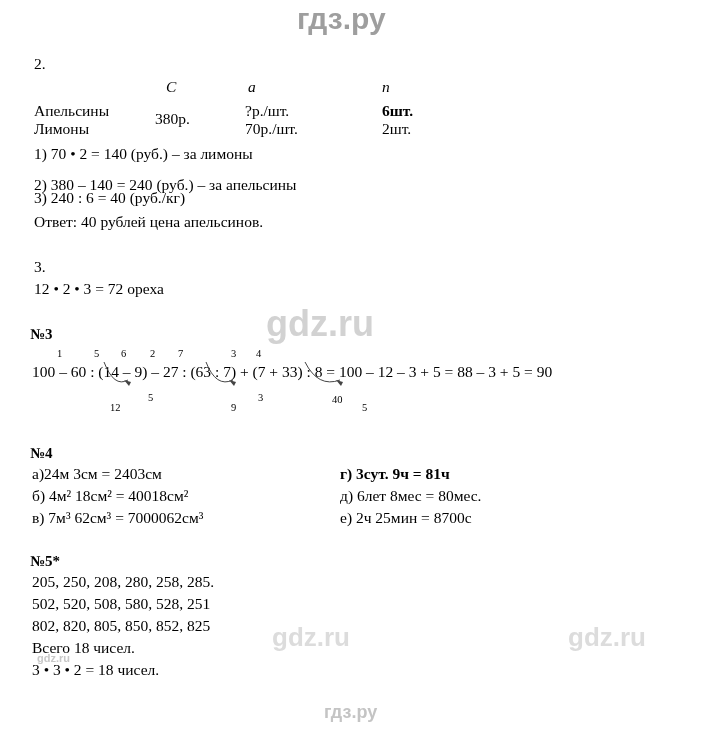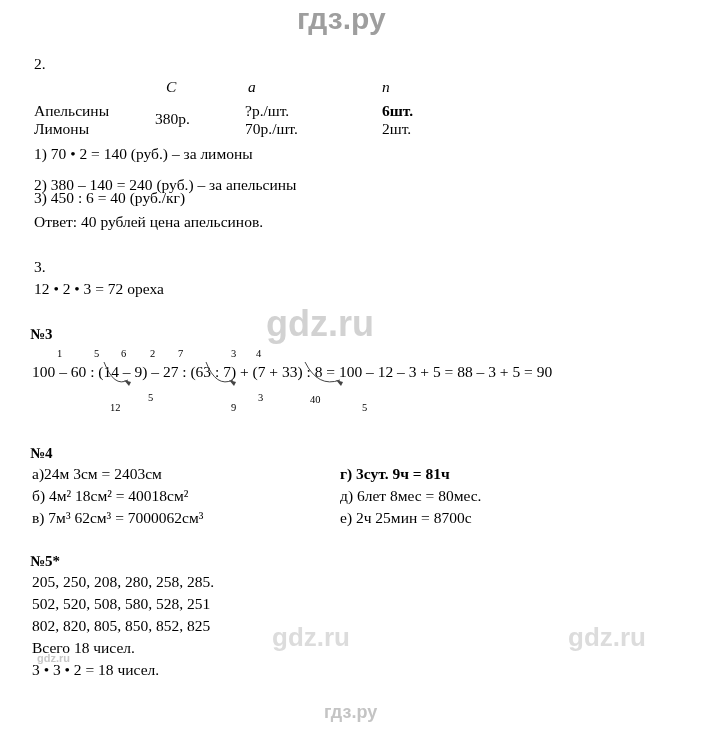--- a/index.html
+++ b/index.html
@@ -120,21 +120,21 @@
     <div class="line" style="left:155px; top:110px;">380р.</div>
     <div class="line" style="left:245px; top:102px;">?р./шт.</div>
     <div class="line" style="left:382px; top:102px;font-weight:bold;">6шт.</div>
 
     <div class="line" style="left:34px; top:120px;">Лимоны</div>
     <div class="line" style="left:245px; top:120px;">70р./шт.</div>
     <div class="line" style="left:382px; top:120px;">2шт.</div>
 
     <div class="line" style="left:34px; top:145px;">1) 70 • 2 = 140 (руб.) – за лимоны</div>
     <div class="line" style="left:34px; top:176px;">2) 380 – 140 = 240 (руб.) – за апельсины</div>
-    <div class="line" style="left:34px; top:189px;">3) 450 : 6 = 40 (руб./кг)</div>
+    <div class="line" style="left:34px; top:189px;">3) 240 : 6 = 40 (руб./кг)</div>
     <div class="line" style="left:34px; top:213px;">Ответ: 40 рублей цена апельсинов.</div>
 
     <div class="line" style="left:34px; top:258px;">3.</div>
     <div class="line" style="left:34px; top:280px;">12 • 2 • 3 = 72 ореха</div>
 
     <div class="line bold" style="left:30px; top:325px; font-size:15px;">№3</div>
 
     <div class="small-num" style="left:57px; top:348px;">1</div>
     <div class="small-num" style="left:94px; top:348px;">5</div>
     <div class="small-num" style="left:121px; top:348px;">6</div>
@@ -151,21 +151,21 @@
       <path d="M206,22 Q216,48 233,40" stroke="#444" fill="none" stroke-width="1"></path>
       <path d="M236,42 l-7,-2 l5,6 z" fill="#444"></path>
       <path d="M305,22 Q318,48 340,40" stroke="#444" fill="none" stroke-width="1"></path>
       <path d="M343,42 l-7,-2 l5,6 z" fill="#444"></path>
     </svg>
 
     <div class="small-num" style="left:110px; top:402px;">12</div>
     <div class="small-num" style="left:148px; top:392px;">5</div>
     <div class="small-num" style="left:231px; top:402px;">9</div>
     <div class="small-num" style="left:258px; top:392px;">3</div>
-    <div class="small-num" style="left:310px; top:394px;">40</div>
+    <div class="small-num" style="left:332px; top:394px;">40</div>
     <div class="small-num" style="left:362px; top:402px;">5</div>
 
     <div class="line bold" style="left:30px; top:444px; font-size:15px;">№4</div>
 
     <div class="line" style="left:32px; top:465px;">а)24м 3см = 2403см</div>
     <div class="line" style="left:32px; top:487px;">б) 4м² 18см² = 40018см²</div>
     <div class="line" style="left:32px; top:509px;">в) 7м³ 62см³ = 7000062см³</div>
 
     <div class="line" style="left:340px; top:465px;font-weight:bold;">г) 3сут. 9ч = 81ч</div>
     <div class="line" style="left:340px; top:487px;">д) 6лет 8мес = 80мес.</div>

